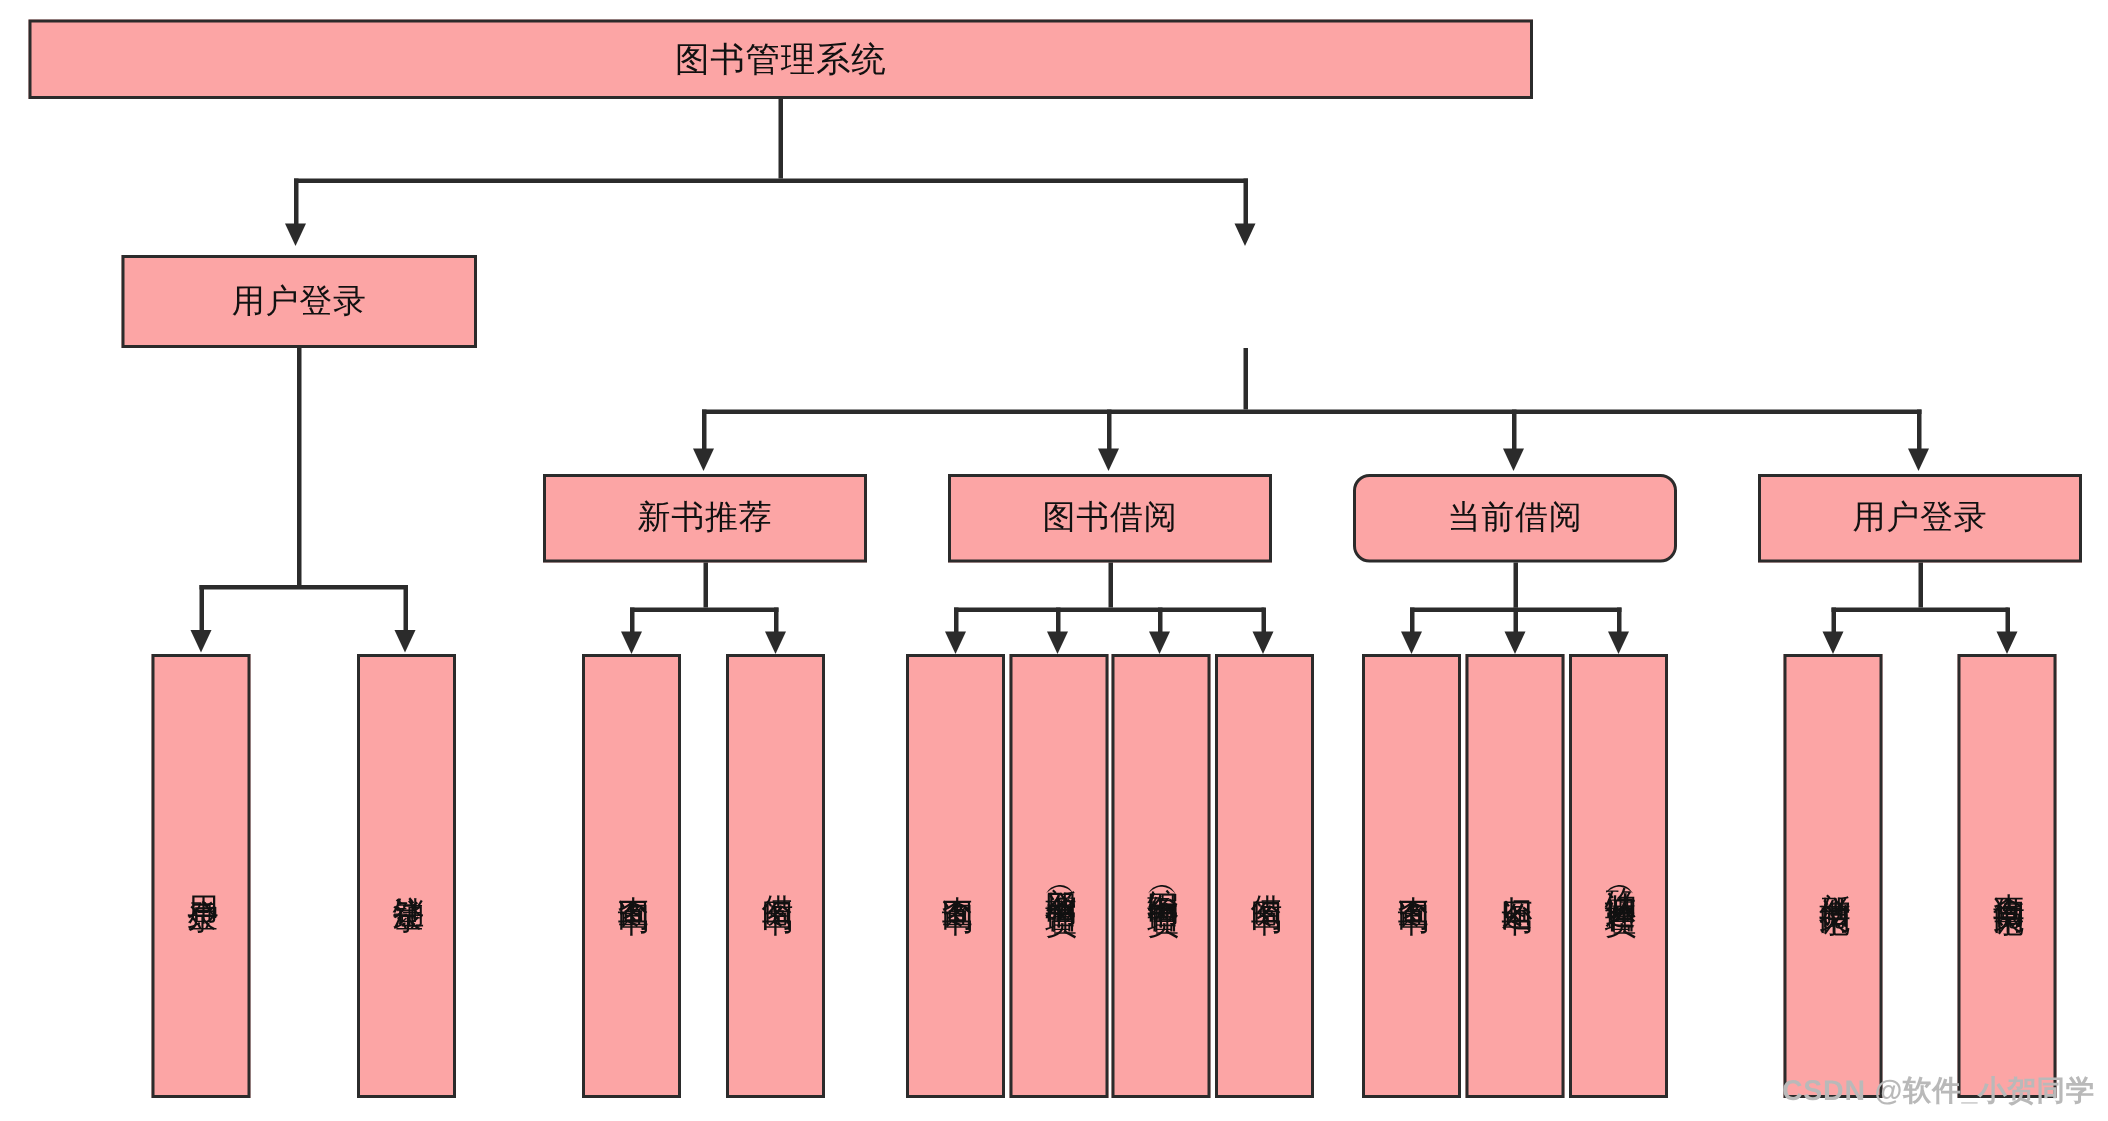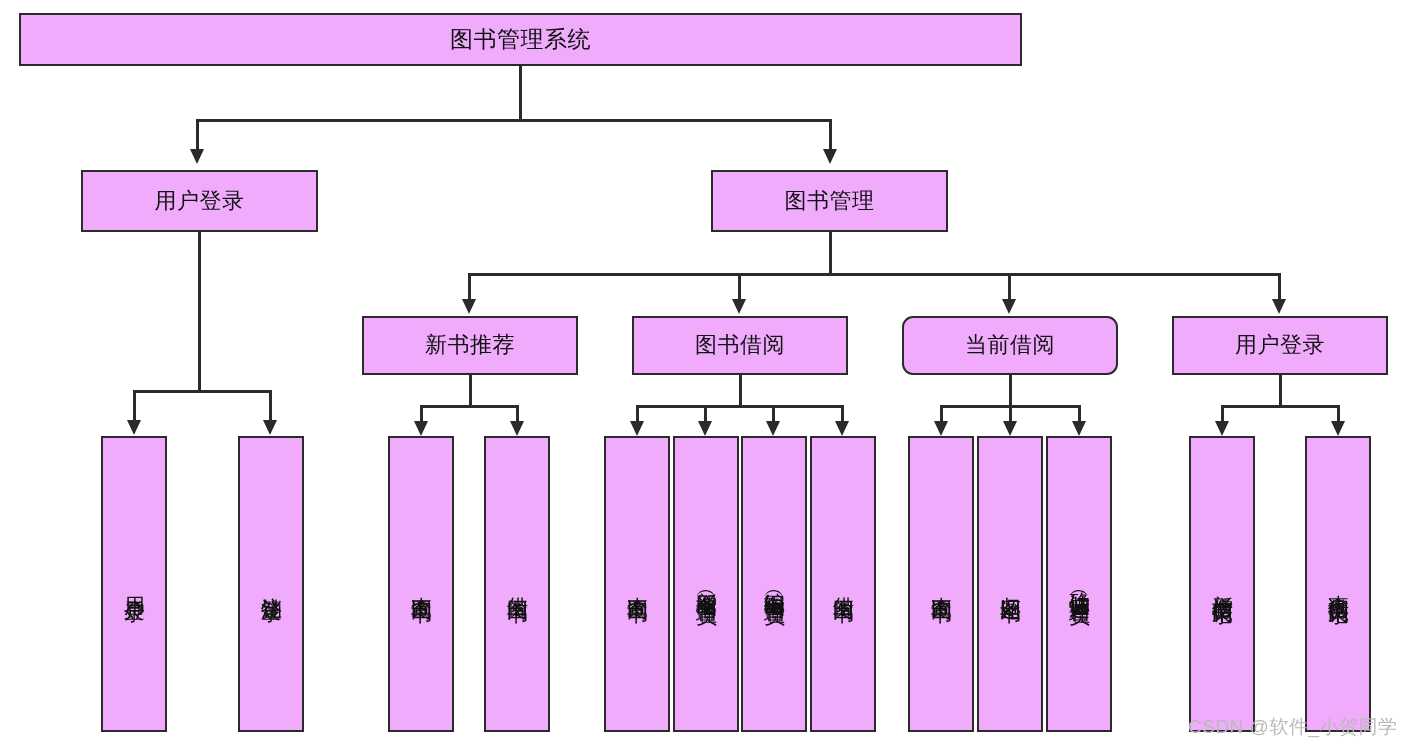--- a/index.html
+++ b/index.html
@@ -15,21 +15,21 @@
     position: relative;
     width: 1405px;
     height: 747px;
     background: #ffffff;
     overflow: hidden;
   }
   .node {
     position: absolute;
     box-sizing: border-box;
     border: 2.5px solid #2b2b2b;
-    background: #f0abfc;
+    background: #fca5a5;
     display: flex;
     align-items: center;
     justify-content: center;
     text-align: center;
   }
   .node-label {
     display: block;
     line-height: 1.12;
     letter-spacing: 0.5px;
     color: #111111;
@@ -90,23 +90,20 @@
 
   <div class="edge edge-h" style="left:196px; top:119px; width:636px; height:2.5px;"></div>
 
   <div class="edge edge-v" style="left:196px; top:119px; width:2.5px; height:32px;"></div>
   <div class="arrow" style="left:190px; top:149px;"></div>
   <div class="edge edge-v" style="left:829px; top:119px; width:2.5px; height:32px;"></div>
   <div class="arrow" style="left:823px; top:149px;"></div>
 
   <div class="node h-node" style="left:81px; top:170px; width:237px; height:62px;">
     <span class="node-label">用户登录</span>
-  </div>
-  <div class="node h-node" style="left:711px; top:170px; width:237px; height:62px;">
-    <span class="node-label">图书管理</span>
   </div>
 
   <div class="edge edge-v" style="left:198px; top:232px; width:2.5px; height:158px;"></div>
   <div class="edge edge-h" style="left:133px; top:390px; width:137px; height:2.5px;"></div>
   <div class="edge edge-v" style="left:133px; top:390px; width:2.5px; height:32px;"></div>
   <div class="arrow" style="left:127px; top:420px;"></div>
   <div class="edge edge-v" style="left:269px; top:390px; width:2.5px; height:32px;"></div>
   <div class="arrow" style="left:263px; top:420px;"></div>
 
   <div class="edge edge-v" style="left:829px; top:232px; width:2.5px; height:41px;"></div>
@@ -204,15 +201,15 @@
     <span class="node-label">确认归还（管理员）</span>
   </div>
 
   <div class="node v-node" style="left:1189px; top:436px; width:66px; height:296px;">
     <span class="node-label">新增借阅记录</span>
   </div>
   <div class="node v-node" style="left:1305px; top:436px; width:66px; height:296px;">
     <span class="node-label">查询借阅记录</span>
   </div>
 
-  <div class="watermark" style="left:1188px; top:714px;">CSDN @软件_小贺同学</div>
+  <div class="watermark" style="left:1188px; top:714px;font-weight:bold;">CSDN @软件_小贺同学</div>
 
 </div>
 
 </body></html>

